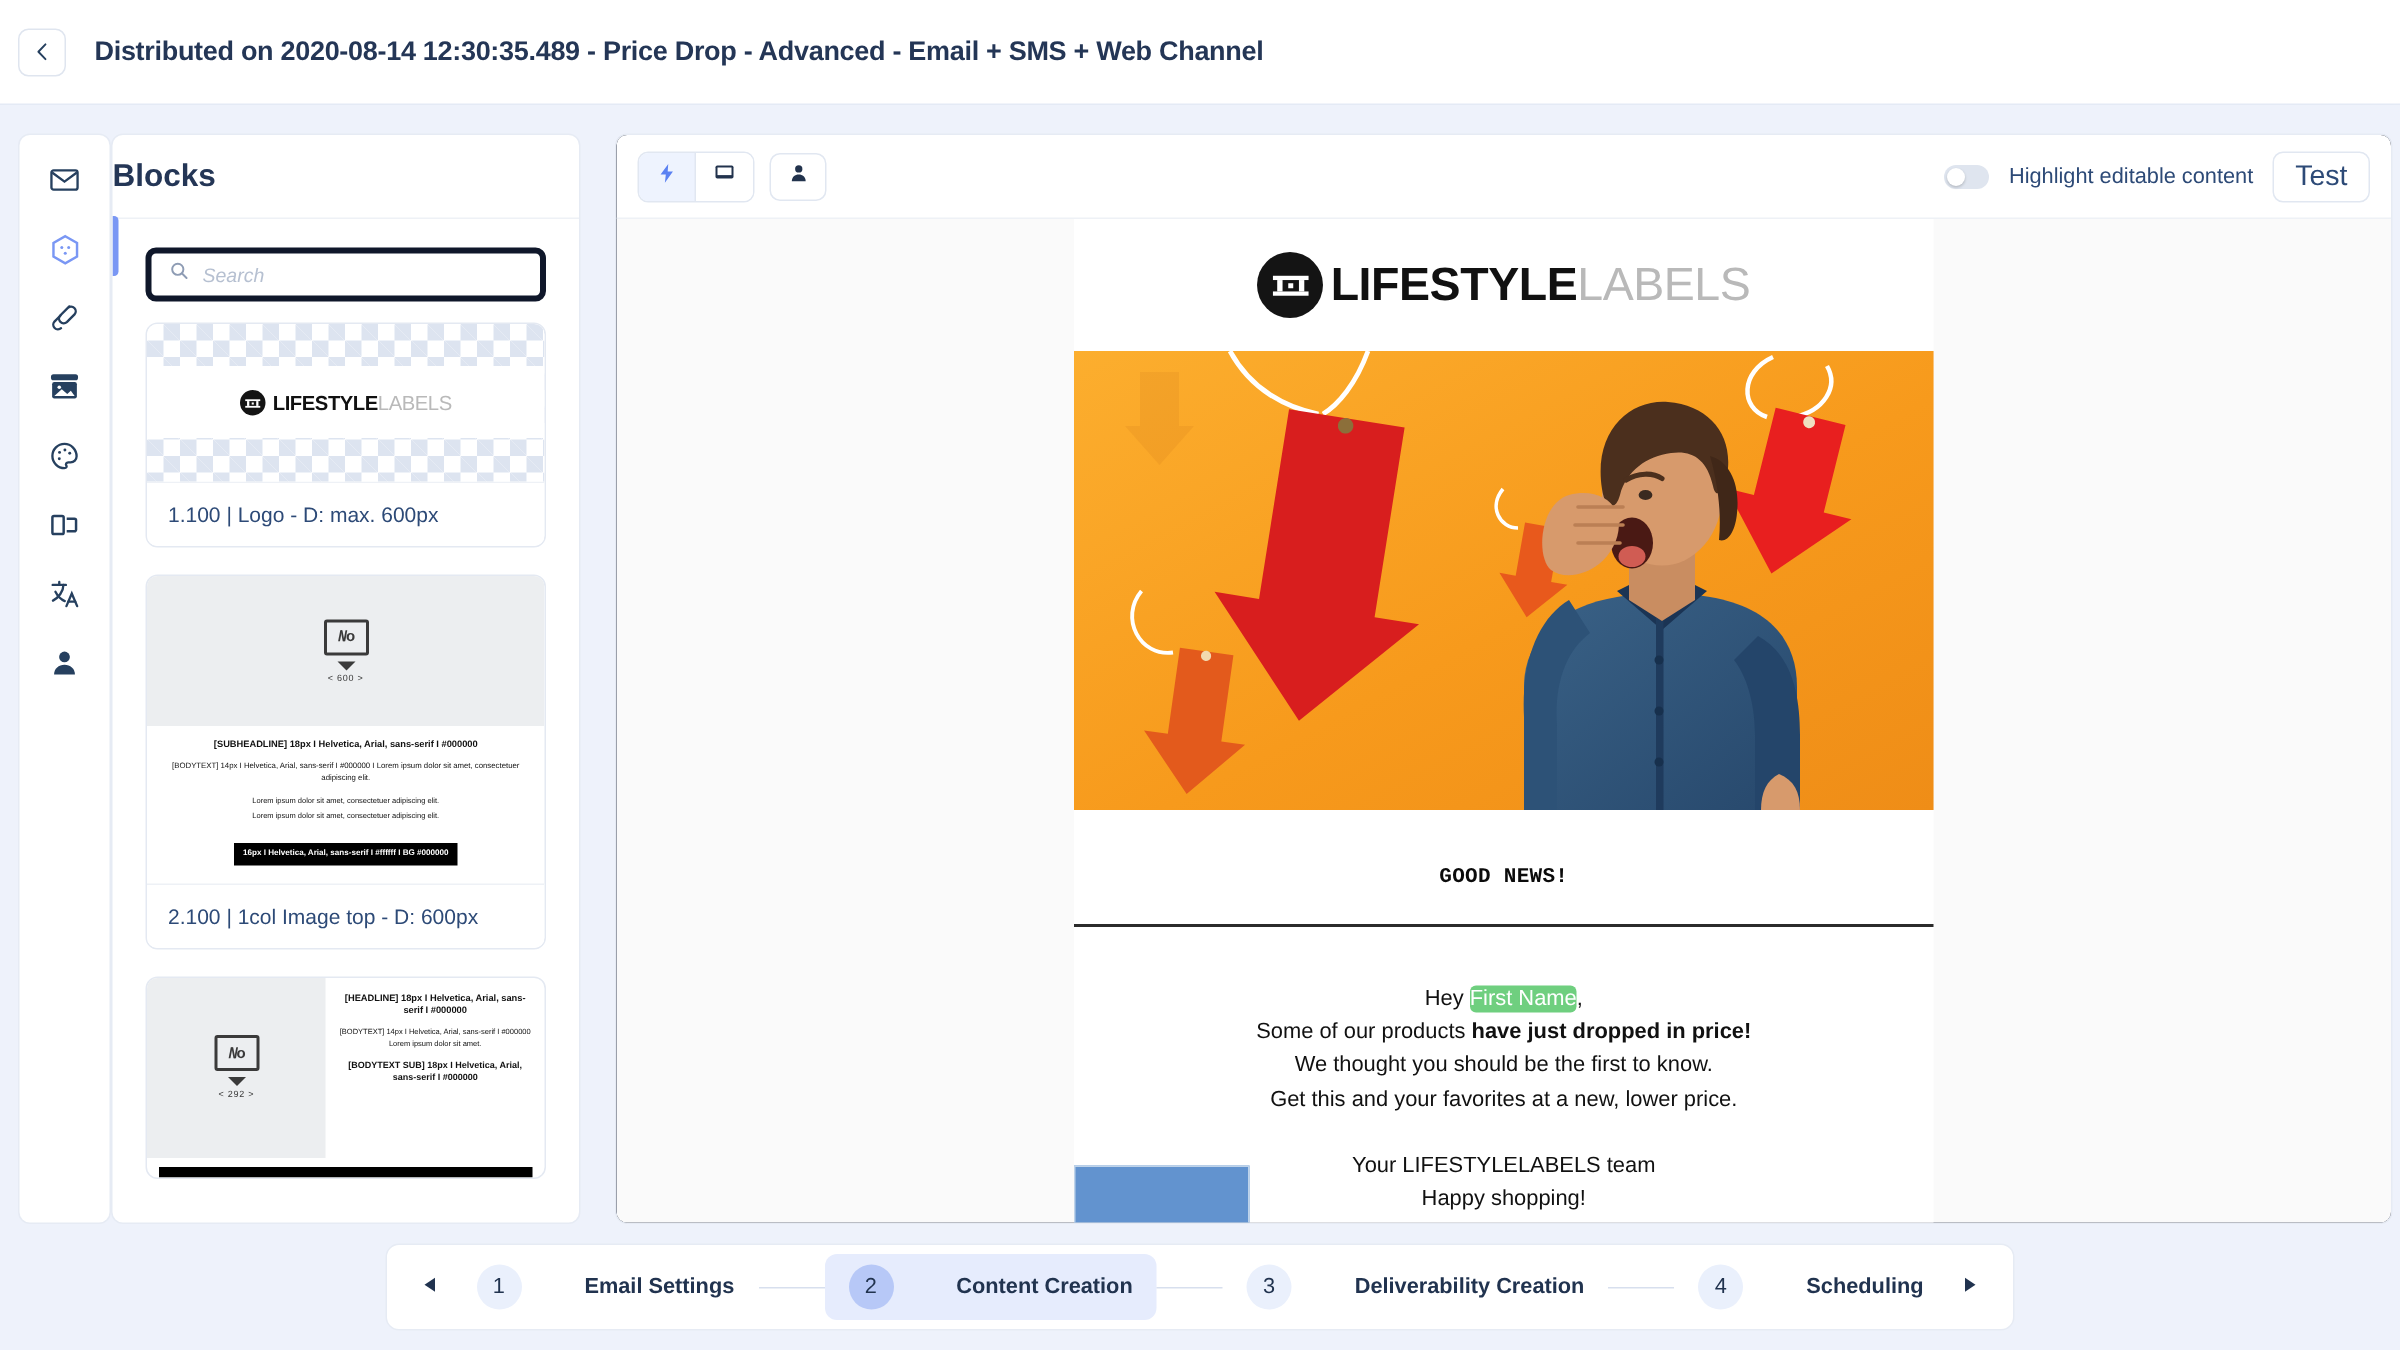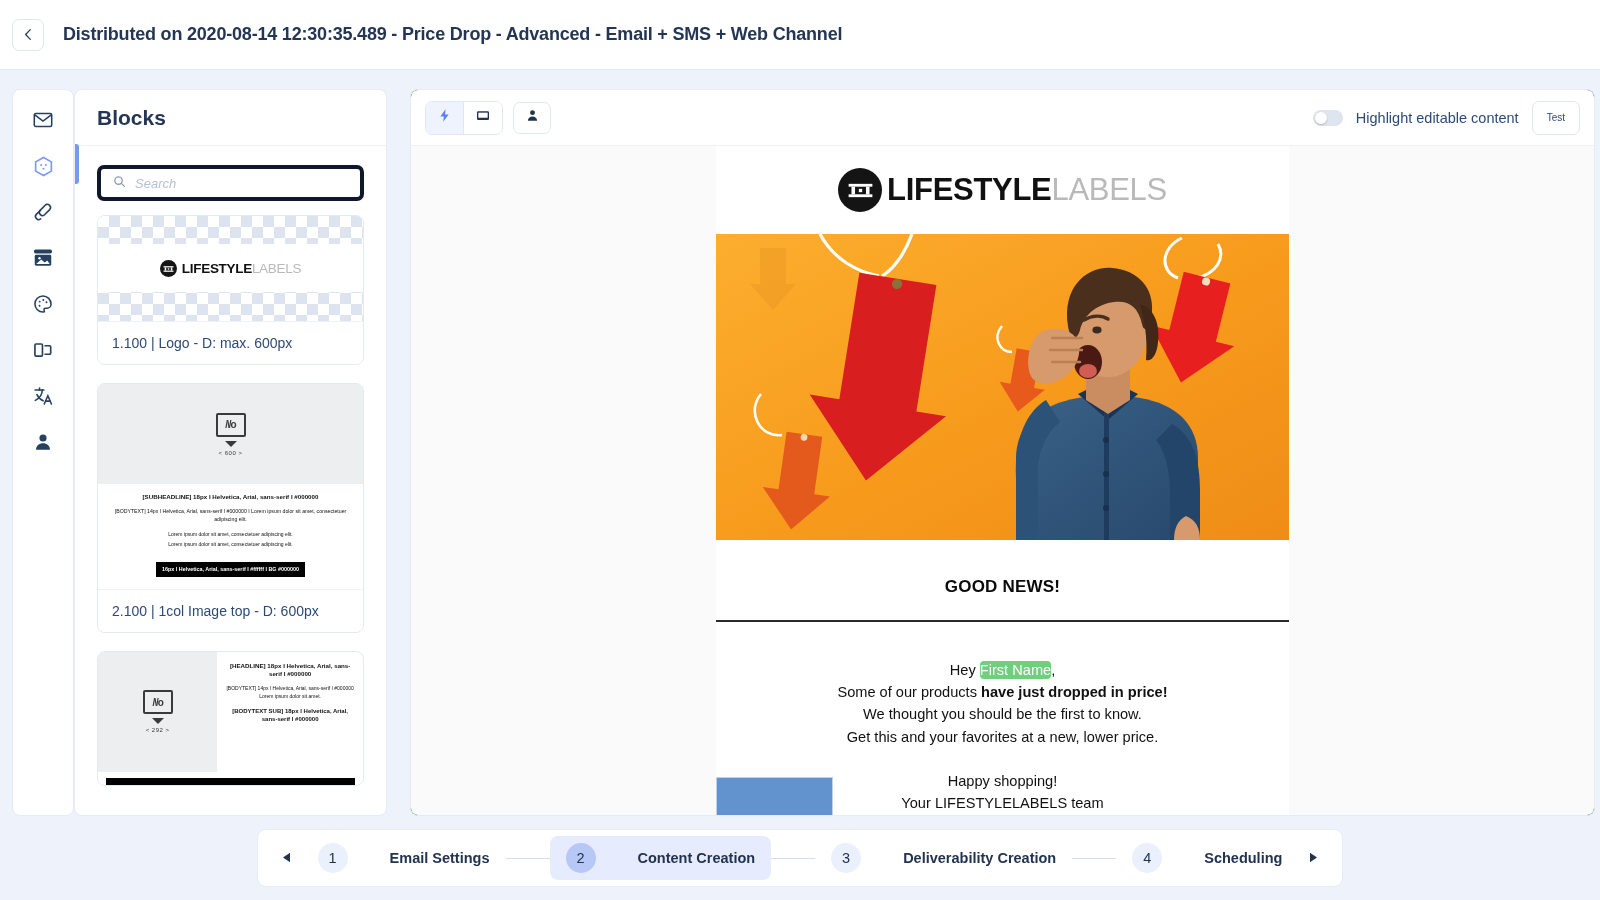--- a/index.html
+++ b/index.html
@@ -49,21 +49,21 @@
   .blocks-panel {
     position:absolute; left:74px; top:19px; width:313px; height:727px;
     background:#ffffff; border:1px solid #e6ebf4; border-radius:8px;
     overflow:hidden;
   }
   .blocks-panel::before {
     content:""; position:absolute; left:0; top:54px; width:4px; height:40px;
     background:#7a97f4; border-radius:0 3px 3px 0;
   }
   .blocks-header {
-    height:56px; display:flex; align-items:center; padding-left:22px;
+    height:56px; display:flex; align-items:center; 
     border-bottom:1px solid #eef1f6;
   }
   .blocks-title { font-size:21px; font-weight:bold; color:#243656; }
   .search-wrap { padding:19px 22px 0 22px; }
   .search-box {
     height:36px; border:4px solid #0f172a; border-radius:7px; display:flex;
     align-items:center; padding:0 12px; gap:9px; background:#fff; cursor:text;
   }
   .search-box input {
     border:0; outline:0; font-size:13px; font-style:italic; color:#4b5d78;
@@ -158,38 +158,38 @@
     width:30px; height:16px; border-radius:10px; background:#dfe5ef; position:relative;
     cursor:pointer; flex:0 0 auto;
   }
   .toggle .knob {
     position:absolute; left:2px; top:2px; width:12px; height:12px; border-radius:50%;
     background:#ffffff; box-shadow:0 1px 2px rgba(0,0,0,.2);
   }
   .toggle-label { font-size:14.5px; color:#2d4a77; white-space:nowrap; }
   .test-btn {
     height:34px; border:1px solid #e1e7f1; border-radius:7px; background:#fff;
-    display:flex; align-items:center; padding:0 14px; font-size:10px;
+    display:flex; align-items:center; padding:0 14px; font-size:19px;
     color:#2d4a77; cursor:pointer; white-space:nowrap;
   }
 
   .editor-canvas {
     height:671px; background:#fafafa; position:relative; overflow:hidden;
     display:flex; justify-content:center;
   }
   .email-doc { width:573px; background:#ffffff; position:relative; }
 
   .email-logo-row { height:88px; display:flex; align-items:center; justify-content:center; }
 
   .hero { position:relative; width:100%; height:306px; overflow:hidden;
           background:linear-gradient(150deg,#fca828 0%, #f79a1c 45%, #f0901a 100%); }
   .hero svg { position:absolute; inset:0; width:100%; height:100%; display:block; }
 
-  .good-news { text-align:center; font-size:17px; font-weight:bold; color:#0b0b0b;
-               padding:37px 0 0 0; letter-spacing:0.2px; }
+  .good-news { text-align:center; font-size:14px; font-weight:bold; color:#0b0b0b;
+               padding:37px 0 0 0; letter-spacing:0.2px;font-family:Liberation Mono, monospace; }
   .rule { height:2px; background:#2b2b2b; margin:23px 0 0 0; }
 
   .email-body { text-align:center; padding:37px 0 0 0; font-size:14.6px; color:#111;
                 line-height:1.52; }
   .token { background:#6fcf7f; color:#ffffff; border-radius:4px; padding:1px 0; }
   .email-body .b { font-weight:bold; }
   .para-gap { height:22px; }
 
   .blue-block { position:absolute; left:0; bottom:0; width:117px; height:40px;
                 background:#6293cf; border:1px solid #bed3ea; }
@@ -535,22 +535,22 @@
           <div class="email-body">
             <div>
               <span>Hey </span><span class="token">First Name</span><span>,</span>
             </div>
             <div>
               <span>Some of our products </span><span class="b">have just dropped in price!</span>
             </div>
             <div>We thought you should be the first to know.</div>
             <div>Get this and your favorites at a new, lower price.</div>
             <div class="para-gap"></div>
+            <div>Your LIFESTYLELABELS team</div>
             <div>Happy shopping!</div>
-            <div>Your LIFESTYLELABELS team</div>
           </div>
 
           <div class="blue-block"></div>
         </div>
       </div>
     </div>
 
     <div class="stepper-bar">
       <div class="stepper">
         <div class="arrow-btn">

